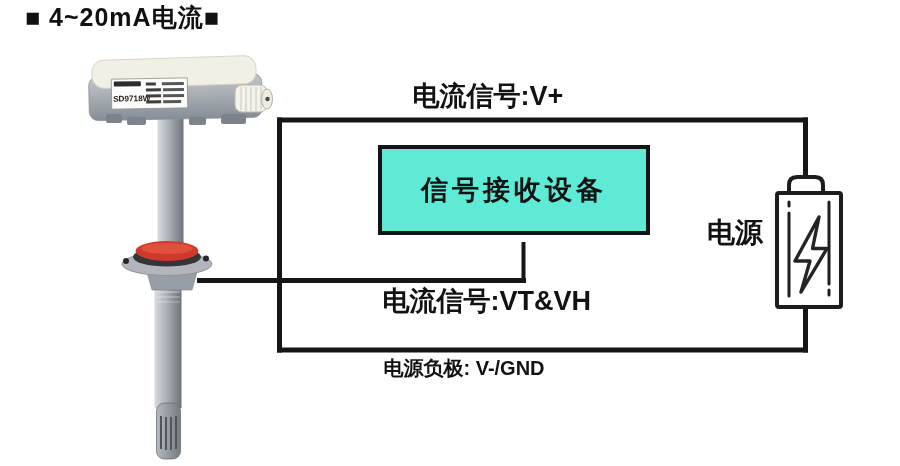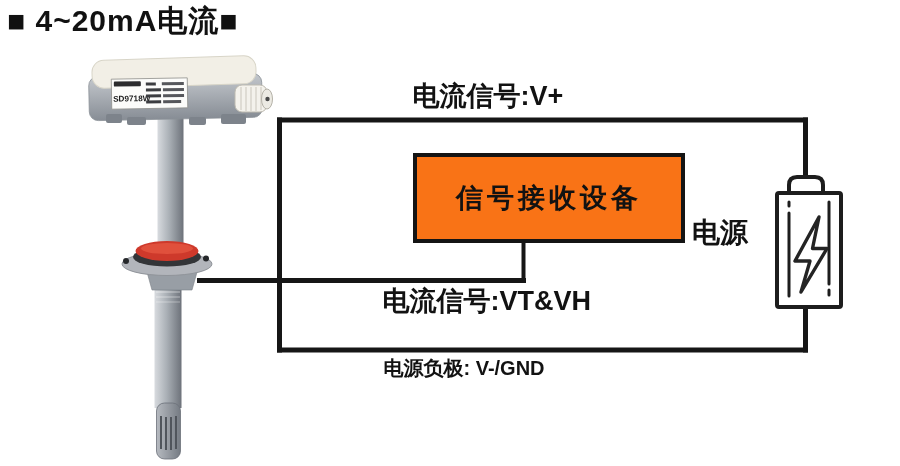--- a/index.html
+++ b/index.html
@@ -3,40 +3,40 @@
 <meta charset="utf-8">
 <style>
   html,body { margin:0; padding:0; background:#fff; }
   .canvas {
     position:relative; width:900px; height:466px; background:#ffffff;
     overflow:hidden;
     font-family:"Liberation Sans","DejaVu Sans",sans-serif;
     color:#111;
   }
   .page-title {
-    position:absolute; left:7px; top:1px;
-    font-size:30px; font-weight:700; letter-spacing:1px; white-space:nowrap;
+    position:absolute; left:25px; top:1px;
+    font-size:25px; font-weight:700; letter-spacing:1px; white-space:nowrap;
   }
   svg.layer { position:absolute; left:0; top:0; }
   .wire-label {
     position:absolute; font-size:27px; font-weight:600; white-space:nowrap;
     text-align:center; color:#121212;
   }
   .lbl-top    { left:338px; top:78px;  width:300px; }
   .lbl-mid    { left:291px; top:283px; width:300px;text-align:right; }
   .lbl-bottom { left:314px; top:355px; width:300px; font-size:20px; }
   .receiver-box {
-    position:absolute; left:378px; top:153px; width:272px; height:90px;
-    box-sizing:border-box; border:4px solid #141414; background:#f97316;
+    position:absolute; left:378px; top:145px; width:272px; height:90px;
+    box-sizing:border-box; border:4px solid #141414; background:#5eead4;
     display:flex; align-items:center; justify-content:center;
-    font-size:27px; font-weight:600; letter-spacing:4px; color:#121212;margin-left:35px;
+    font-size:27px; font-weight:600; letter-spacing:4px; color:#121212;
   }
   .battery-label {
     position:absolute; left:692px; top:216px; width:86px;
-    font-size:28px; font-weight:600; line-height:1.18;
+    text-align:center; font-size:28px; font-weight:600; line-height:1.18;
     color:#121212;
   }
 </style>
 </head>
 <body>
 
 <div class="canvas">
 
   <svg class="layer" width="900" height="466" viewBox="0 0 900 466">
     <defs>

